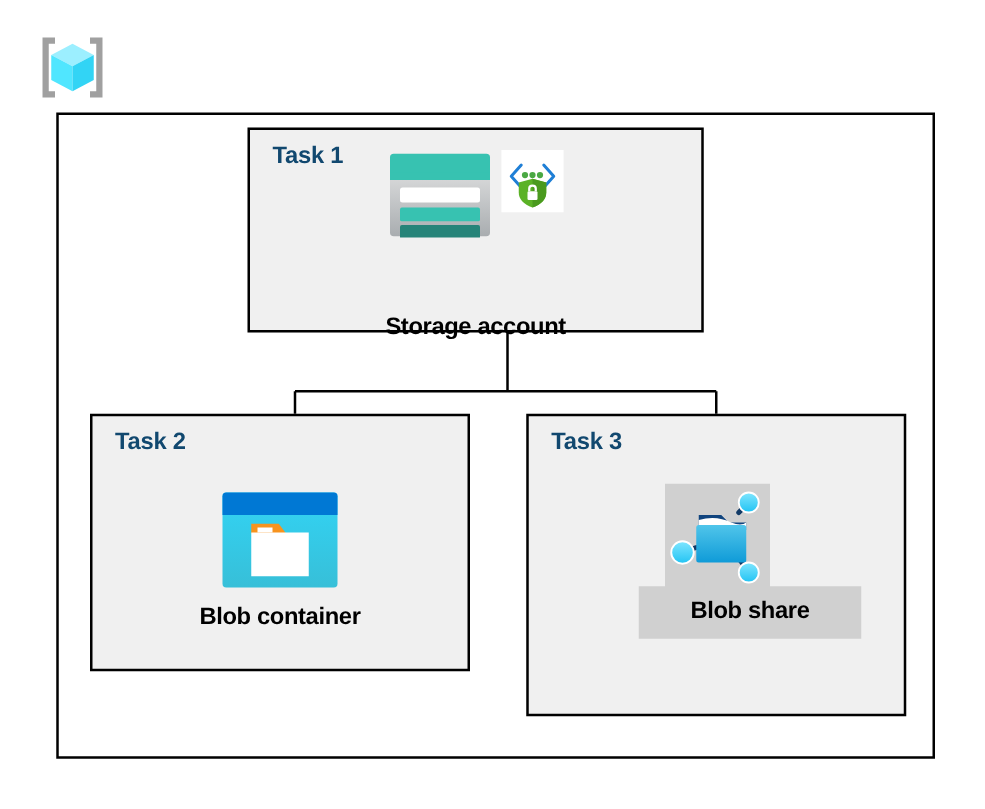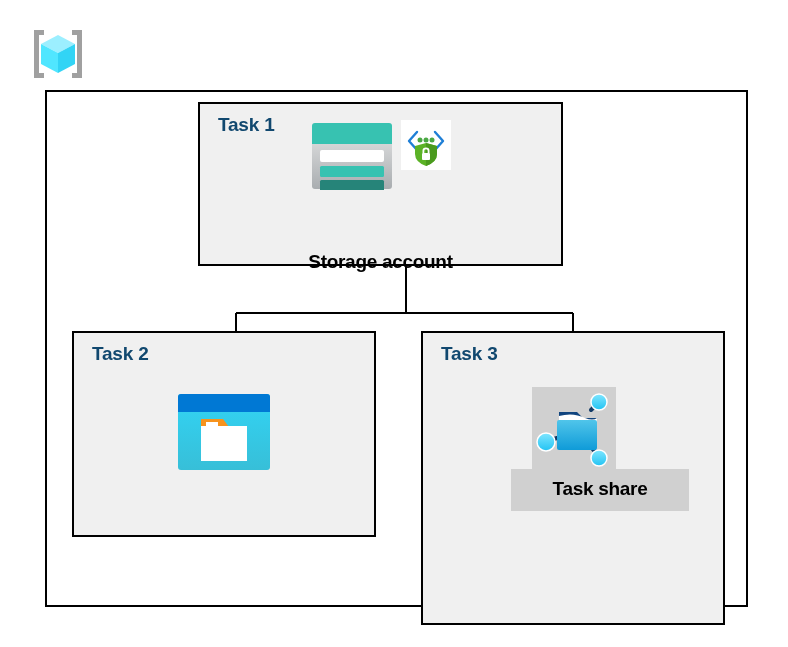--- a/index.html
+++ b/index.html
@@ -47,21 +47,21 @@
 
   
   .task-box {
     position: absolute;
     box-sizing: border-box;
     border: 2px solid #000000;
     background: #f0f0f0;
   }
   #task-box-1 { left: 198px; top: 102px; width: 365px; height: 164px; }
   #task-box-2 { left: 72px;  top: 331px; width: 304px; height: 206px; }
-  #task-box-3 { left: 421px; top: 331px; width: 304px; height: 294px; }
+  #task-box-3 { left: 421px; top: 331px; width: 304px; height: 242px; }
 
   .task-label {
     position: absolute;
     left: 18px;
     top: 10px;
     font-size: 19px;
     font-weight: bold;
     color: #11486f;
     letter-spacing: -0.2px;
   }
@@ -224,20 +224,21 @@
         <path d="M4 1 H90 A3 3 0 0 1 93 4 V19 H1 V4 A3 3 0 0 1 4 1 Z" fill="#0078d4"></path>
 
         <path d="M24 26 H46 L52 34 H24 Z" fill="#f7931e"></path>
         <rect x="29" y="29" width="12" height="4" fill="#ffffff"></rect>
 
         <rect x="24" y="33" width="46" height="35" fill="#ffffff"></rect>
       </svg>
     </span>
   </div>
 
+  <div class="node-caption" id="blob-caption">Blob container</div>
 </div>
 
 <div class="task-box" id="task-box-3">
   <div class="task-label">Task 3</div>
 
   <div class="fileshare-hl" id="fs-hl-icon"></div>
   <div class="fileshare-hl" id="fs-hl-label"></div>
 
   <div id="fileshare-icon-wrap">
     <span>
@@ -263,14 +264,14 @@
 
         <rect x="22" y="30" width="40" height="30" rx="2" fill="url(#fsFolder)"></rect>
 
         <circle cx="64" cy="12" r="8" fill="url(#fsNode)" stroke="#ffffff" stroke-width="1.5"></circle>
         <circle cx="11" cy="52" r="9" fill="url(#fsNode)" stroke="#ffffff" stroke-width="1.5"></circle>
         <circle cx="64" cy="68" r="8" fill="url(#fsNode)" stroke="#ffffff" stroke-width="1.5"></circle>
       </svg>
     </span>
   </div>
 
-  <div id="fileshare-caption">Task share</div>
+  <div id="fileshare-caption">Blob share</div>
 </div>
 
 </body></html>

